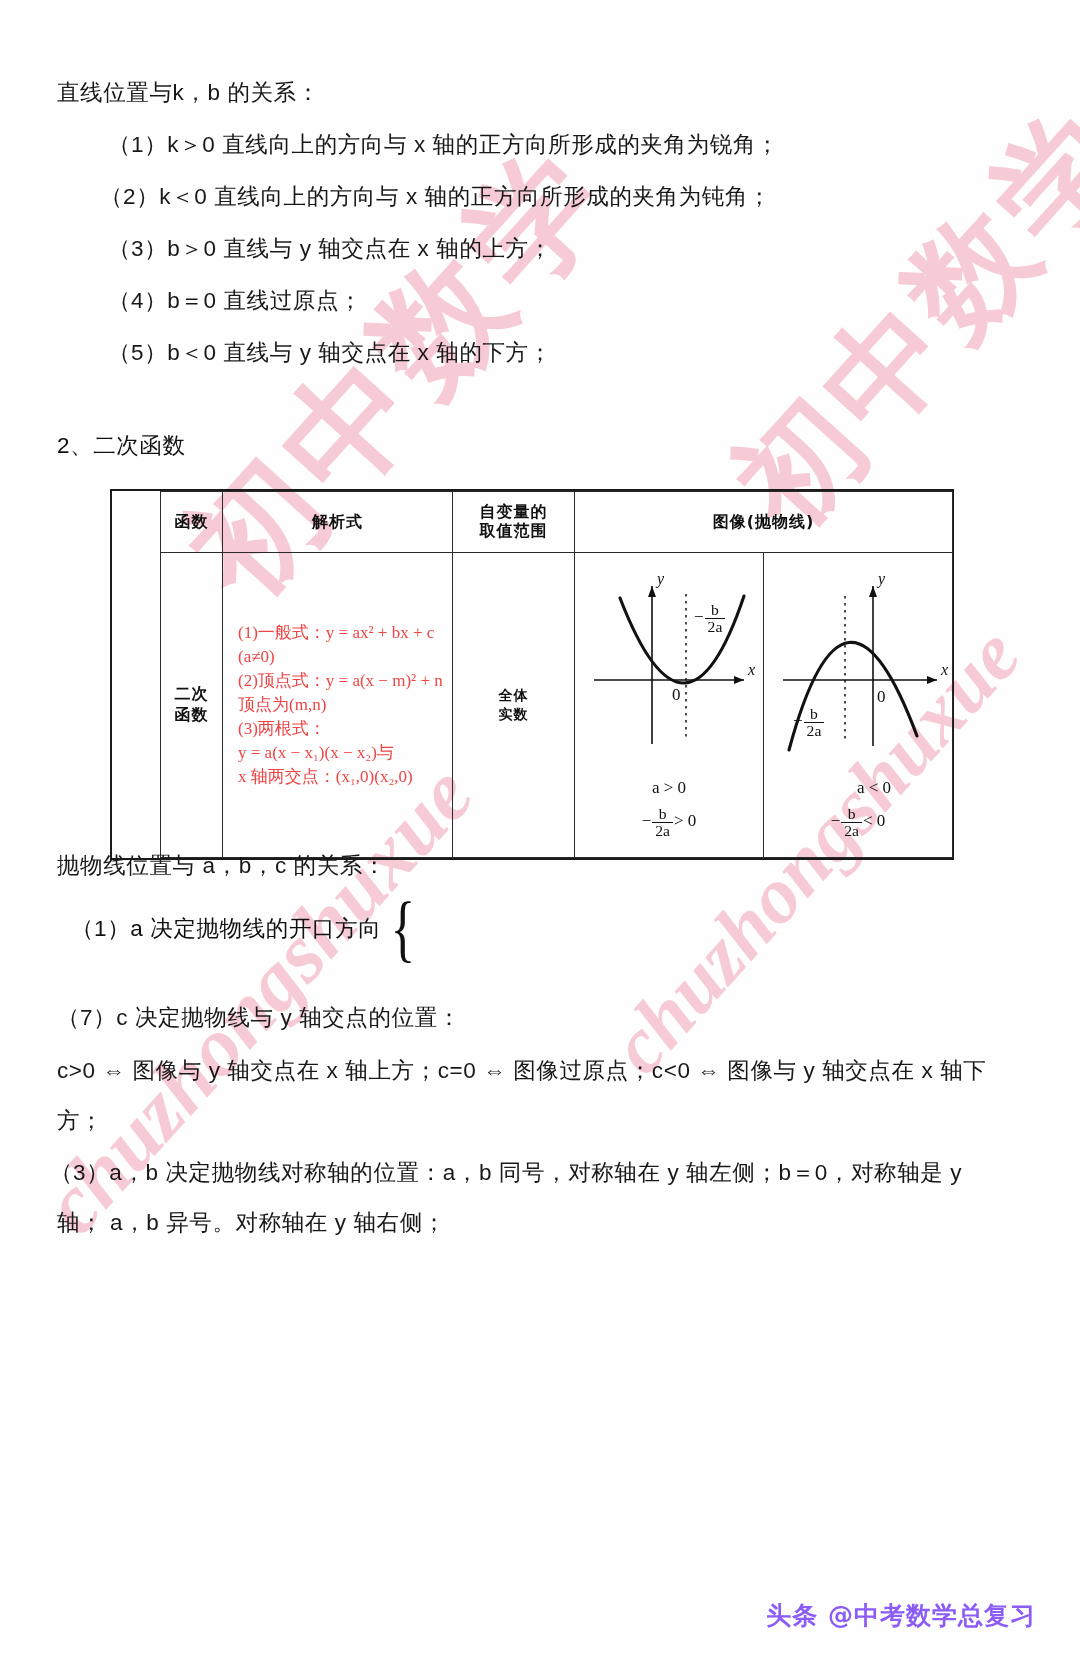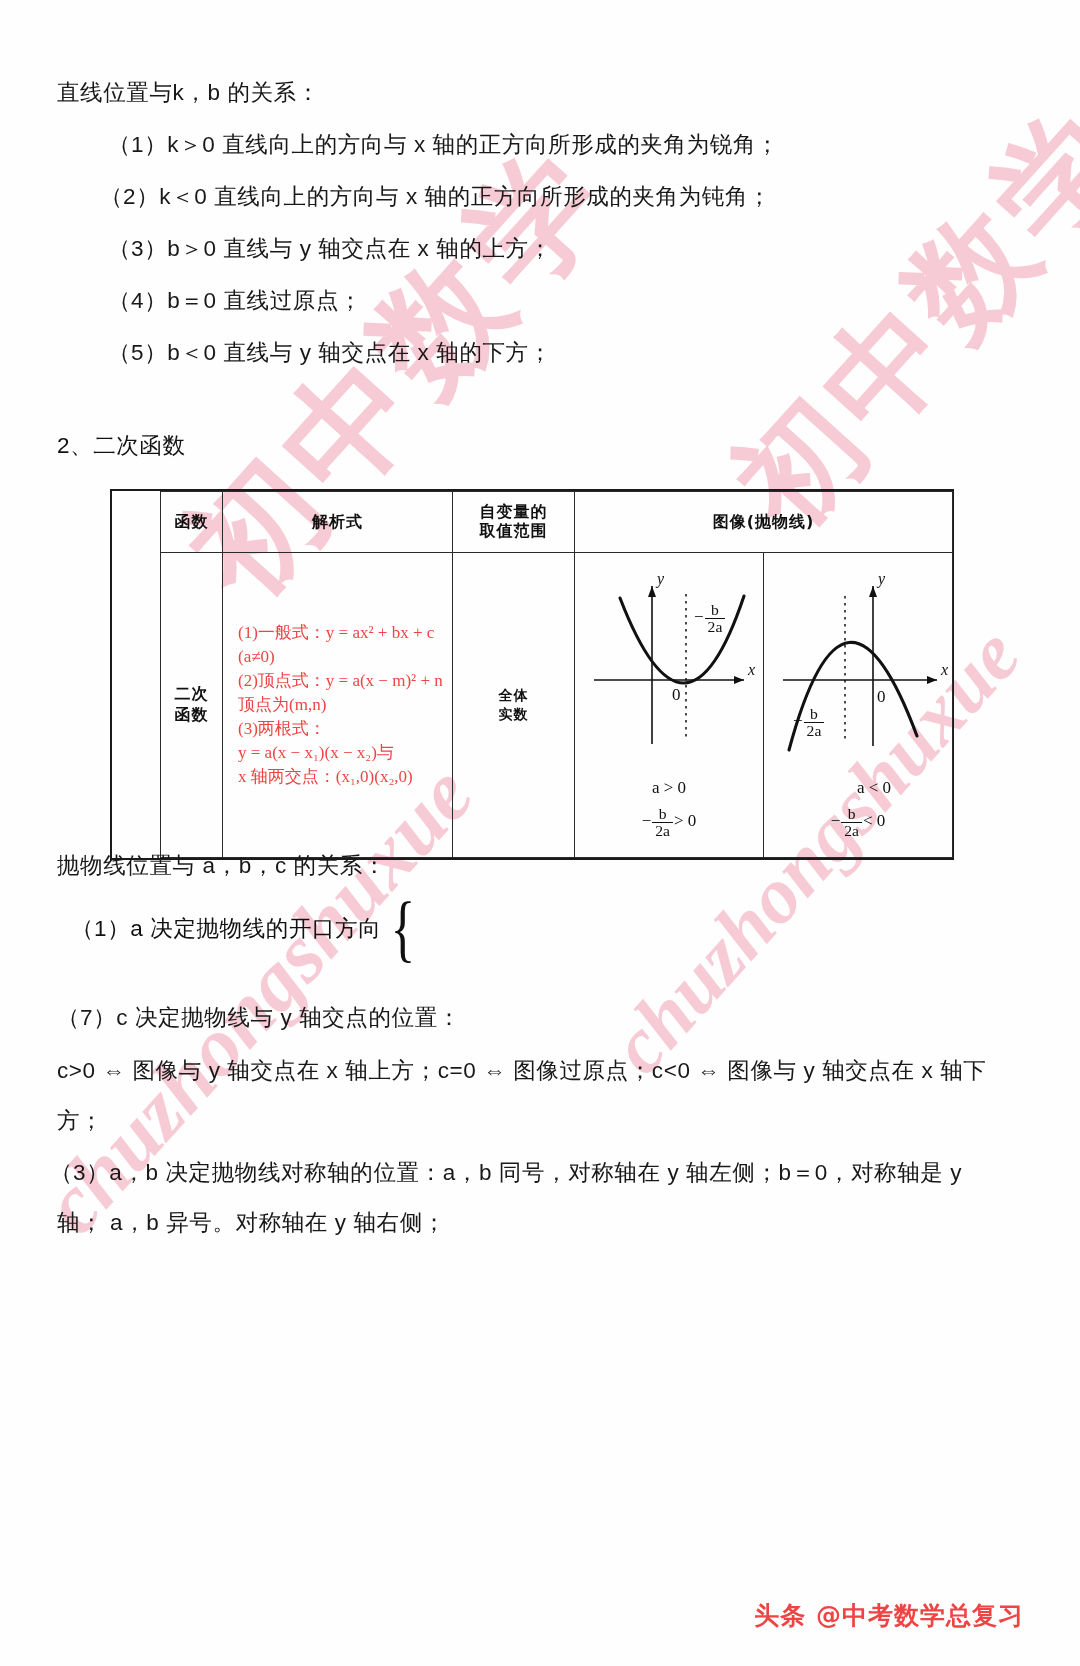--- a/index.html
+++ b/index.html
@@ -201,26 +201,26 @@
     font-family: "Liberation Serif", serif;
     font-size: 25px;
     line-height: 1.62;
   }
   .brace-lines .bl { white-space: nowrap; }
   .brace-lines .mi { font-style: italic; }
 
   
   .footer {
     position: absolute;
-    right: 56px;
+    right: 44px;
     bottom: 34px;
     font-family: "DejaVu Sans", sans-serif;
     font-size: 25px;
     font-weight: 700;
-    color: #ef4444;
+    color: #8b5cf6;
     letter-spacing: 1px;
     white-space: nowrap;
     z-index: 20;
   }
 </style>
 </head>
 <body>
 
 <div class="page">
 

